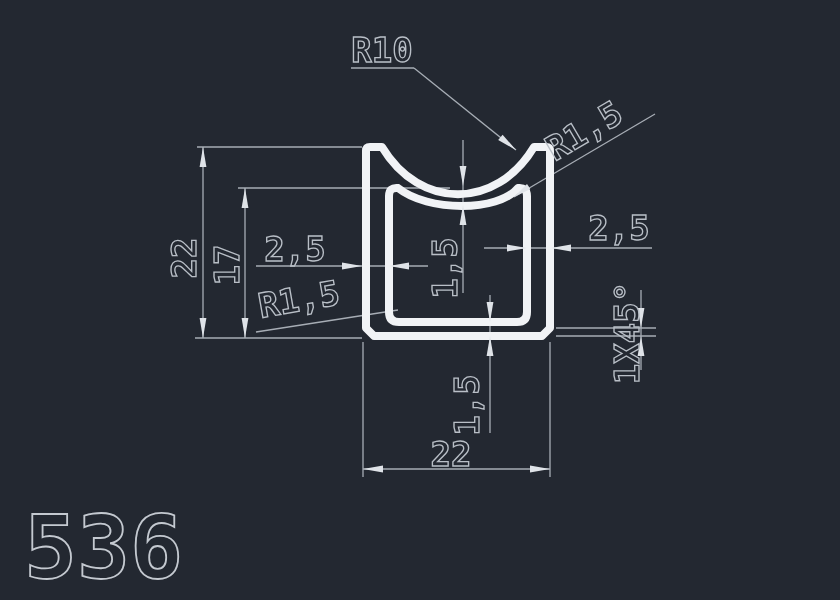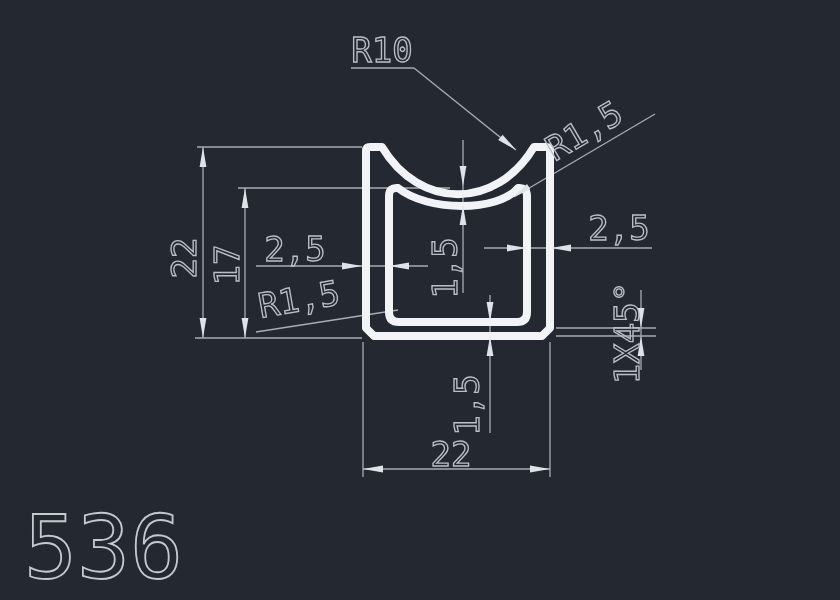--- a/index.html
+++ b/index.html
@@ -4,21 +4,21 @@
 <style>
   html, body {
     margin: 0;
     padding: 0;
     width: 840px;
     height: 600px;
     background: #232831;
     overflow: hidden;
     font-family: "DejaVu Sans Mono", "Liberation Mono", monospace;
   }
-  #canvas-wrap { width: 772px; height: 600px; }
+  #canvas-wrap { width: 772px; height: 600px; font-weight: bold; }
   svg { display: block; }
   .dimline {
     stroke: #a7adb5;
     stroke-width: 1.3;
     fill: none;
   }
   .profile {
     stroke: #f1f3f6;
     stroke-width: 8;
     fill: none;

